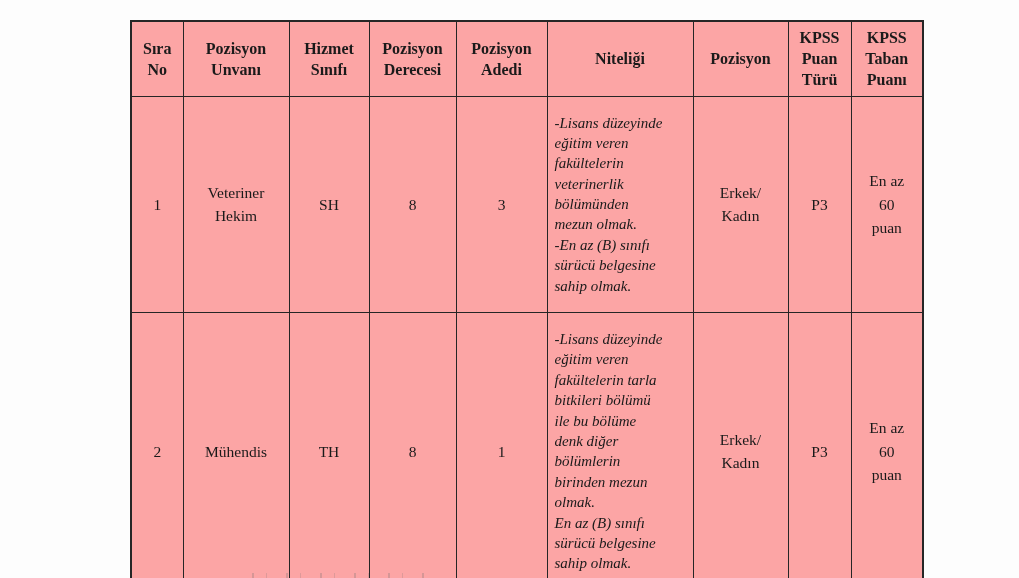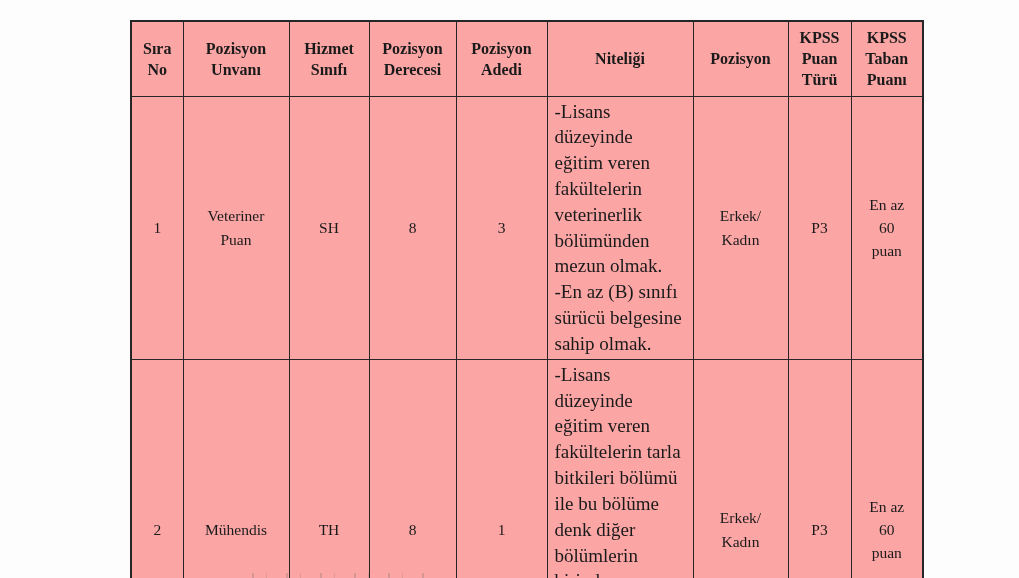--- a/index.html
+++ b/index.html
@@ -38,23 +38,24 @@
     font-weight: bold;
     font-size: 16px;
     line-height: 1.32;
   }
   .job-table td {
     font-size: 15.5px;
     line-height: 1.5;
   }
   .job-table td.niteligi {
     text-align: left;
-    font-size: 19px;
+    font-size: 15px;
     line-height: 1.36;
-    padding: 2px 7px;
+    padding: 16px 7px;
+    font-style: italic;
   }
   
   .cropped-sliver {
     position: absolute;
     left: 252px;
     top: 573px;
     width: 175px;
     height: 5px;
     background: repeating-linear-gradient(
       90deg,
@@ -102,21 +103,21 @@
 Türü</th>
         <th>KPSS
 Taban
 Puanı</th>
       </tr>
     </thead>
     <tbody>
       <tr class="row-1">
         <td>1</td>
         <td>Veteriner
-Puan</td>
+Hekim</td>
         <td>SH</td>
         <td>8</td>
         <td>3</td>
         <td class="niteligi">-Lisans düzeyinde
 eğitim veren
 fakültelerin
 veterinerlik
 bölümünden
 mezun olmak.
 -En az (B) sınıfı

